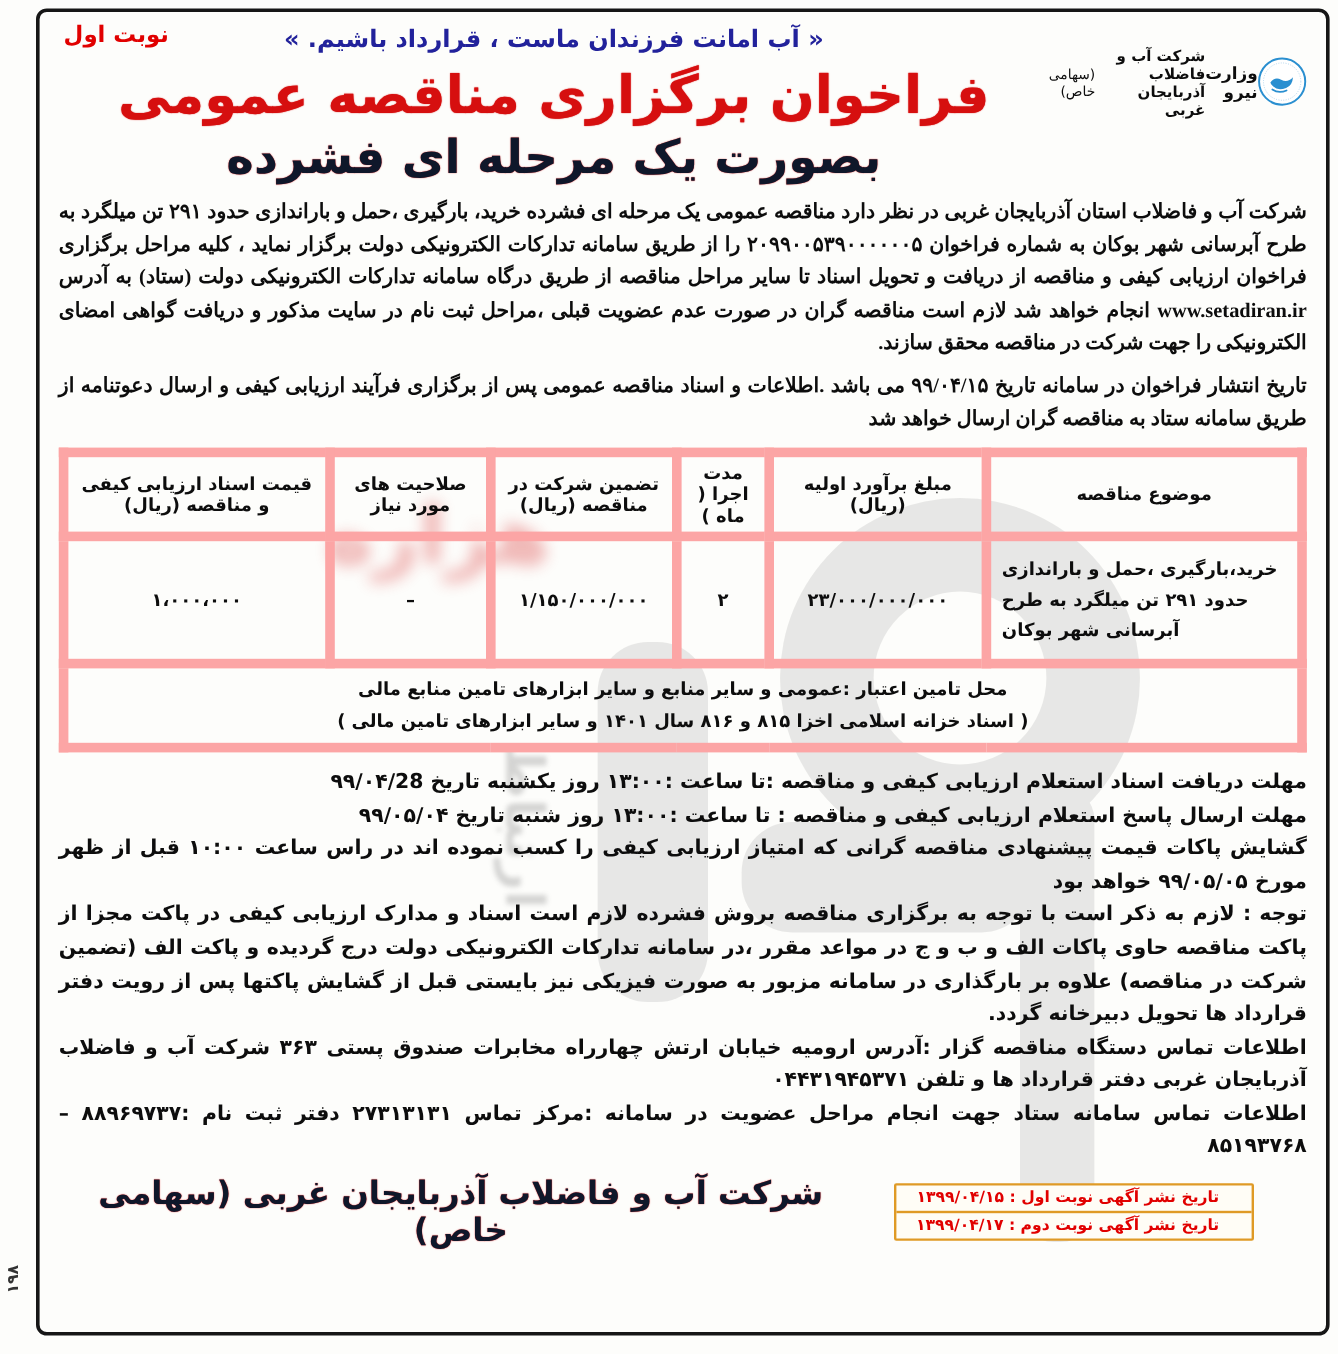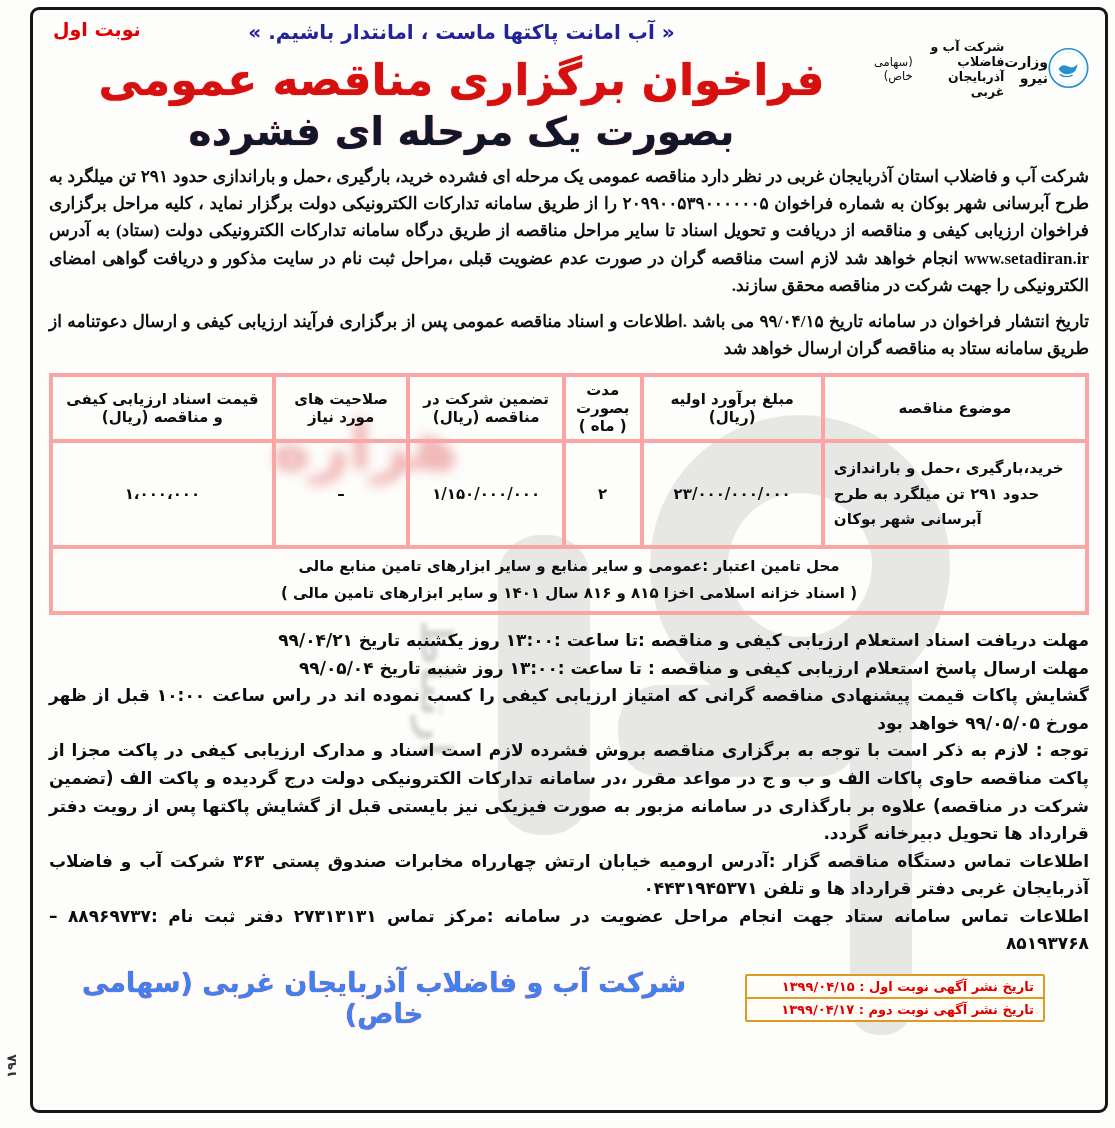--- a/index.html
+++ b/index.html
@@ -71,21 +71,21 @@
     font-size:17px; font-weight:bold; line-height:1.6;
     text-align:justify; margin-top:9px;font-family:Liberation Serif, serif;
   }
 
   
   table.tender {
     width:100%; border-collapse:collapse; margin-top:11px;
     font-weight:bold;
   }
   table.tender th, table.tender td {
-    border:4px solid #fca5a5; text-align:center; vertical-align:middle;
+    border:8px solid #fca5a5; text-align:center; vertical-align:middle;
     padding:4px 9px; font-size:15px;
   }
   table.tender thead th { height:56px; }
   tr.data-row td { height:106px; }
   tr.data-row td.subject-cell { text-align:left; padding-right:10px; line-height:1.7; }
   td.funding-cell { padding:10px 6px; }
   .funding-line { font-size:15px; font-weight:bold; line-height:1.8; text-align:center; }
 
   
   .notes { margin-top:12px; }
@@ -95,26 +95,26 @@
   }
 
   
   .footer { display:flex; align-items:center; margin-top:9px; gap:26px; padding-right:44px; }
   .dates-box {
     width:300px; flex:none;
     border:2px solid #df9a26; border-radius:2px; background:#fffdf6;
   }
   .date-row {
     color:#e10000; font-weight:bold; font-size:13px;
-    padding:3px 9px; text-align:right; white-space:nowrap;
+    padding:3px 27px; text-align:right; white-space:nowrap;
   }
   .date-row + .date-row { border-top:2px solid #df9a26; }
   .footer-company {
     flex:1; text-align:center;
-    color:#3b82f6; font-weight:bold; font-size:27px;
+    color:#0f172a; font-weight:bold; font-size:27px;
     text-shadow:0 0 1px #e10000;
   }
 </style>
 </head>
 <body>
 
 <div class="watermark">
   <svg class="wm-shape" width="620" height="660" viewBox="0 0 620 660">
     <g fill="#6a6a6a">
       <circle cx="420" cy="180" r="150"></circle>
@@ -141,21 +141,21 @@
         <path d="M26 52 q9 -13 22 -6 q13 7 24 -5 q-1 17 -14 22 q-17 6 -26 -3 q-5 -4 -6 -8z" fill="#2a8fd0"></path>
         <path d="M30 66 q13 9 29 2" stroke="#2a8fd0" stroke-width="3.5" fill="none" stroke-linecap="round"></path>
       </svg>
       <div class="org-ministry">وزارت نیرو</div>
       <div class="org-company">شرکت آب و فاضلاب آذربایجان غربی</div>
       <div class="org-type">(سهامی خاص)</div>
     </div>
 
     <div class="title-area">
       <div class="round-label">نوبت اول</div>
-      <div class="slogan">« آب امانت پاکتها ماست ، امانتدار باشیم. »</div>
+      <div class="slogan">« آب امانت فرزندان ماست ، قرارداد باشیم. »</div>
       <div class="title1">فراخوان برگزاری مناقصه عمومی</div>
       <div class="title2">بصورت یک مرحله ای فشرده</div>
     </div>
 
   </div>
 
   <p class="para">شرکت آب و فاضلاب استان آذربایجان غربی در نظر دارد مناقصه عمومی یک مرحله ای فشرده خرید، بارگیری ،حمل و باراندازی حدود ۲۹۱ تن میلگرد به طرح آبرسانی شهر بوکان به شماره فراخوان ۲۰۹۹۰۰۵۳۹۰۰۰۰۰۰۵ را از طریق سامانه تدارکات الکترونیکی دولت برگزار نماید ، کلیه مراحل برگزاری فراخوان ارزیابی کیفی و مناقصه از دریافت و تحویل اسناد تا سایر مراحل مناقصه از طریق درگاه سامانه تدارکات الکترونیکی دولت (ستاد) به آدرس www.setadiran.ir انجام خواهد شد لازم است مناقصه گران در صورت عدم عضویت قبلی ،مراحل ثبت نام در سایت مذکور و دریافت گواهی امضای الکترونیکی را جهت شرکت در مناقصه محقق سازند.</p>
   <p class="para">تاریخ انتشار فراخوان در سامانه تاریخ ۹۹/۰۴/۱۵ می باشد .اطلاعات و اسناد مناقصه عمومی پس از برگزاری فرآیند ارزیابی کیفی و ارسال دعوتنامه از طریق سامانه ستاد به مناقصه گران ارسال خواهد شد</p>
 
   <table class="tender">
@@ -164,21 +164,21 @@
       <col style="width:17.5%">
       <col style="width:7.5%">
       <col style="width:15%">
       <col style="width:13%">
       <col style="width:21.5%">
     </colgroup>
     <thead>
       <tr>
         <th>موضوع مناقصه</th>
         <th>مبلغ برآورد اولیه (ریال)</th>
-        <th>مدت بصورت ( ماه )</th>
+        <th>مدت اجرا ( ماه )</th>
         <th>تضمین شرکت در مناقصه (ریال)</th>
         <th>صلاحیت های مورد نیاز</th>
         <th>قیمت اسناد ارزیابی کیفی و مناقصه (ریال)</th>
       </tr>
     </thead>
     <tbody>
       <tr class="data-row">
         <td class="subject-cell">خرید،بارگیری ،حمل و باراندازی حدود ۲۹۱ تن میلگرد به طرح آبرسانی شهر بوکان</td>
         <td>۲۳/۰۰۰/۰۰۰/۰۰۰</td>
         <td>۲</td>
@@ -189,21 +189,21 @@
       <tr>
         <td class="funding-cell" colspan="6">
           <div class="funding-line">محل تامین اعتبار :عمومی و سایر منابع و سایر ابزارهای تامین منابع مالی</div>
           <div class="funding-line">( اسناد خزانه اسلامی اخزا ۸۱۵ و ۸۱۶ سال ۱۴۰۱ و سایر ابزارهای تامین مالی )</div>
         </td>
       </tr>
     </tbody>
   </table>
 
   <div class="notes">
-    <div class="note">مهلت دریافت اسناد استعلام ارزیابی کیفی و مناقصه :تا ساعت :۱۳:۰۰ روز یکشنبه تاریخ ۹۹/۰۴/۲۱</div>
+    <div class="note">مهلت دریافت اسناد استعلام ارزیابی کیفی و مناقصه :تا ساعت :۱۳:۰۰ روز یکشنبه تاریخ ۹۹/۰۴/28</div>
     <div class="note">مهلت ارسال پاسخ استعلام ارزیابی کیفی و مناقصه : تا ساعت :۱۳:۰۰ روز شنبه تاریخ ۹۹/۰۵/۰۴</div>
     <div class="note">گشایش پاکات قیمت پیشنهادی مناقصه گرانی که امتیاز ارزیابی کیفی را کسب نموده اند در راس ساعت ۱۰:۰۰ قبل از ظهر مورخ ۹۹/۰۵/۰۵ خواهد بود</div>
     <div class="note">توجه : لازم به ذکر است با توجه به برگزاری مناقصه بروش فشرده لازم است اسناد و مدارک ارزیابی کیفی  در پاکت مجزا از پاکت مناقصه حاوی پاکات الف و ب و ج در مواعد مقرر ،در سامانه تدارکات الکترونیکی دولت درج گردیده و پاکت الف (تضمین شرکت در مناقصه) علاوه بر بارگذاری در سامانه مزبور به صورت فیزیکی نیز بایستی قبل از گشایش پاکتها پس از رویت دفتر قرارداد ها تحویل دبیرخانه گردد.</div>
     <div class="note">اطلاعات تماس دستگاه مناقصه گزار :آدرس ارومیه خیابان ارتش چهارراه مخابرات صندوق پستی ۳۶۳ شرکت آب و فاضلاب آذربایجان غربی دفتر قرارداد ها و تلفن ۰۴۴۳۱۹۴۵۳۷۱</div>
     <div class="note">اطلاعات تماس سامانه ستاد جهت انجام مراحل عضویت در سامانه :مرکز تماس ۲۷۳۱۳۱۳۱ دفتر ثبت نام :۸۸۹۶۹۷۳۷ – ۸۵۱۹۳۷۶۸</div>
   </div>
 
   <div class="footer">
     <div class="dates-box">
       <div class="date-row">تاریخ نشر آگهی نوبت اول : ۱۳۹۹/۰۴/۱۵</div>

